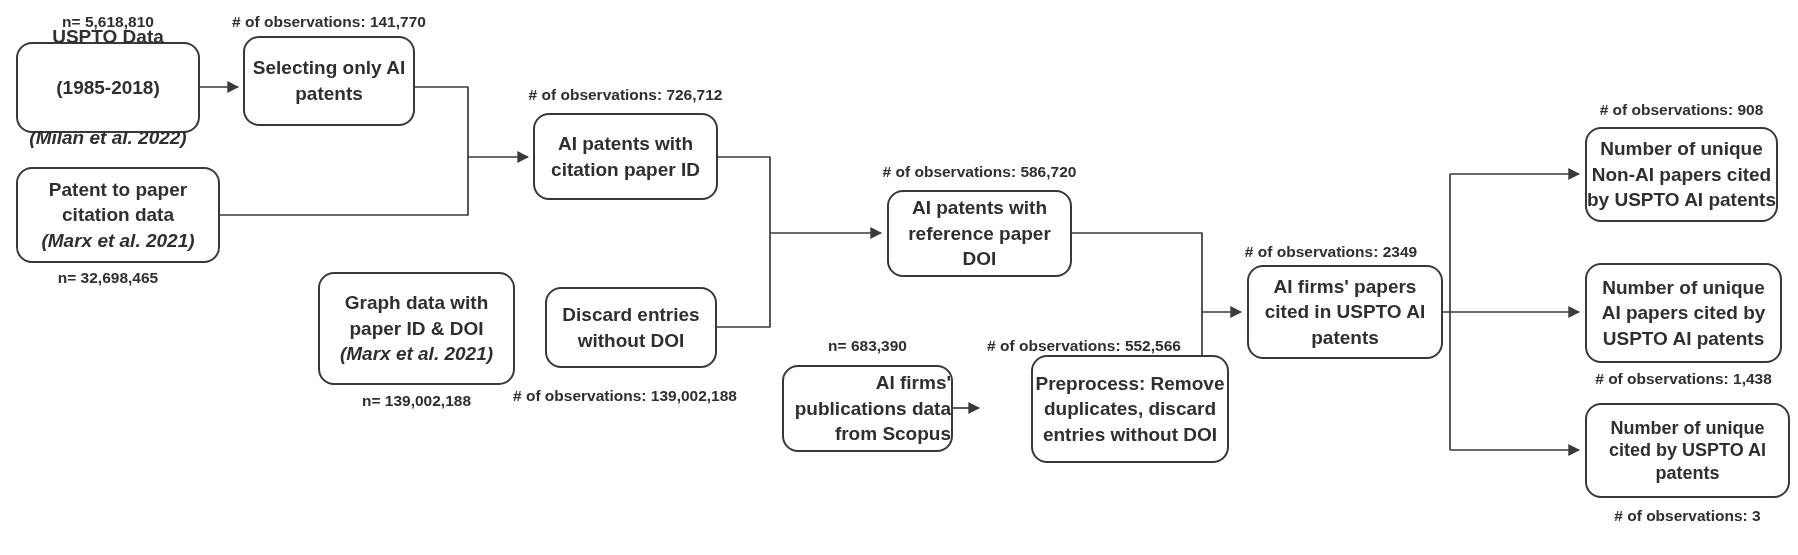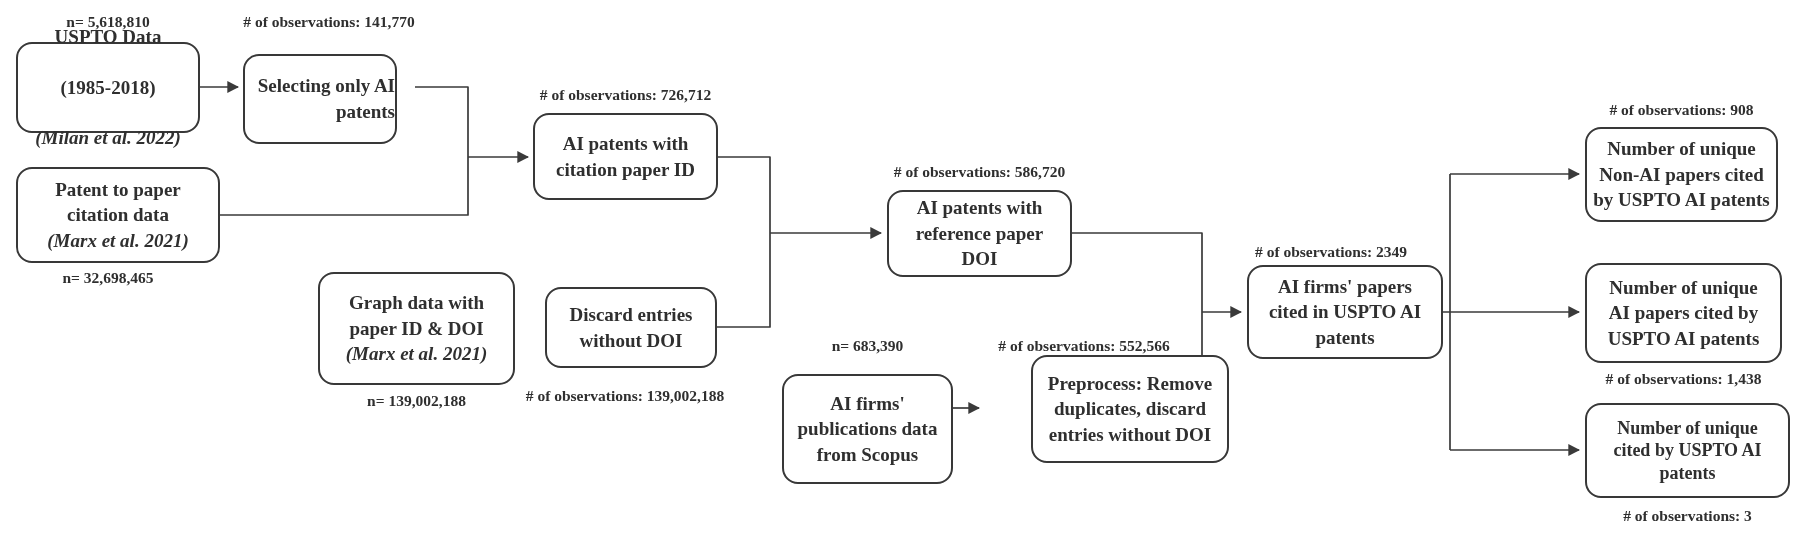--- a/index.html
+++ b/index.html
@@ -2,21 +2,21 @@
 <html><head>
 <meta charset="utf-8">
 <style>
   * { box-sizing: border-box; }
   html, body { margin: 0; padding: 0; background: #ffffff; }
   .canvas {
     position: relative;
     width: 1798px;
     height: 555px;
     background: #ffffff;
-    font-family: Liberation Serif, serif;
+    font-family: Liberation Sans, sans-serif;
     color: #2f2f2f;
     overflow: hidden;
     padding-left: 32px;
   }
   .connectors { position: absolute; left: 0; top: 0; z-index: 1; }
   .node {
     position: absolute;
     z-index: 2;
     display: flex;
     flex-direction: column;
@@ -72,21 +72,21 @@
   </svg>
 
   <div class="lbl" style="left:-14px;top:12px;width:244px;">n= 5,618,810</div>
   <div class="node" style="left:16px;top:42px;width:184px;height:91px;gap:25px;">
     <div class="ln">USPTO Data</div>
     <div class="ln">(1985-2018)</div>
     <div class="ln it">(Milan et al. 2022)</div>
   </div>
 
   <div class="lbl" style="left:213px;top:12px;width:232px;"># of observations: 141,770</div>
-  <div class="node" style="left:243px;top:54px;width:154px;height:90px;align-items:flex-end;">
+  <div class="node" style="left:243px;top:36px;width:172px;height:90px;">
     <div class="ln">Selecting only AI</div>
     <div class="ln">patents</div>
   </div>
 
   <div class="node" style="left:16px;top:167px;width:204px;height:96px;">
     <div class="ln">Patent to paper</div>
     <div class="ln">citation data</div>
     <div class="ln it">(Marx et al. 2021)</div>
   </div>
   <div class="lbl" style="left:-14px;top:268px;width:244px;">n= 32,698,465</div>
@@ -111,21 +111,21 @@
   <div class="lbl" style="left:505px;top:386px;width:240px;"># of observations: 139,002,188</div>
 
   <div class="lbl" style="left:857px;top:162px;width:245px;"># of observations: 586,720</div>
   <div class="node" style="left:887px;top:190px;width:185px;height:87px;">
     <div class="ln">AI patents with</div>
     <div class="ln">reference paper</div>
     <div class="ln">DOI</div>
   </div>
 
   <div class="lbl" style="left:752px;top:336px;width:231px;">n= 683,390</div>
-  <div class="node" style="left:782px;top:374px;width:171px;height:110px;">
+  <div class="node" style="left:782px;top:365px;width:171px;height:87px;align-items:flex-end;">
     <div class="ln">AI firms'</div>
     <div class="ln">publications data</div>
     <div class="ln">from Scopus</div>
   </div>
 
   <div class="lbl" style="left:955px;top:336px;width:258px;"># of observations: 552,566</div>
   <div class="node" style="left:1031px;top:355px;width:198px;height:108px;">
     <div class="ln">Preprocess: Remove</div>
     <div class="ln">duplicates, discard</div>
     <div class="ln">entries without DOI</div>

